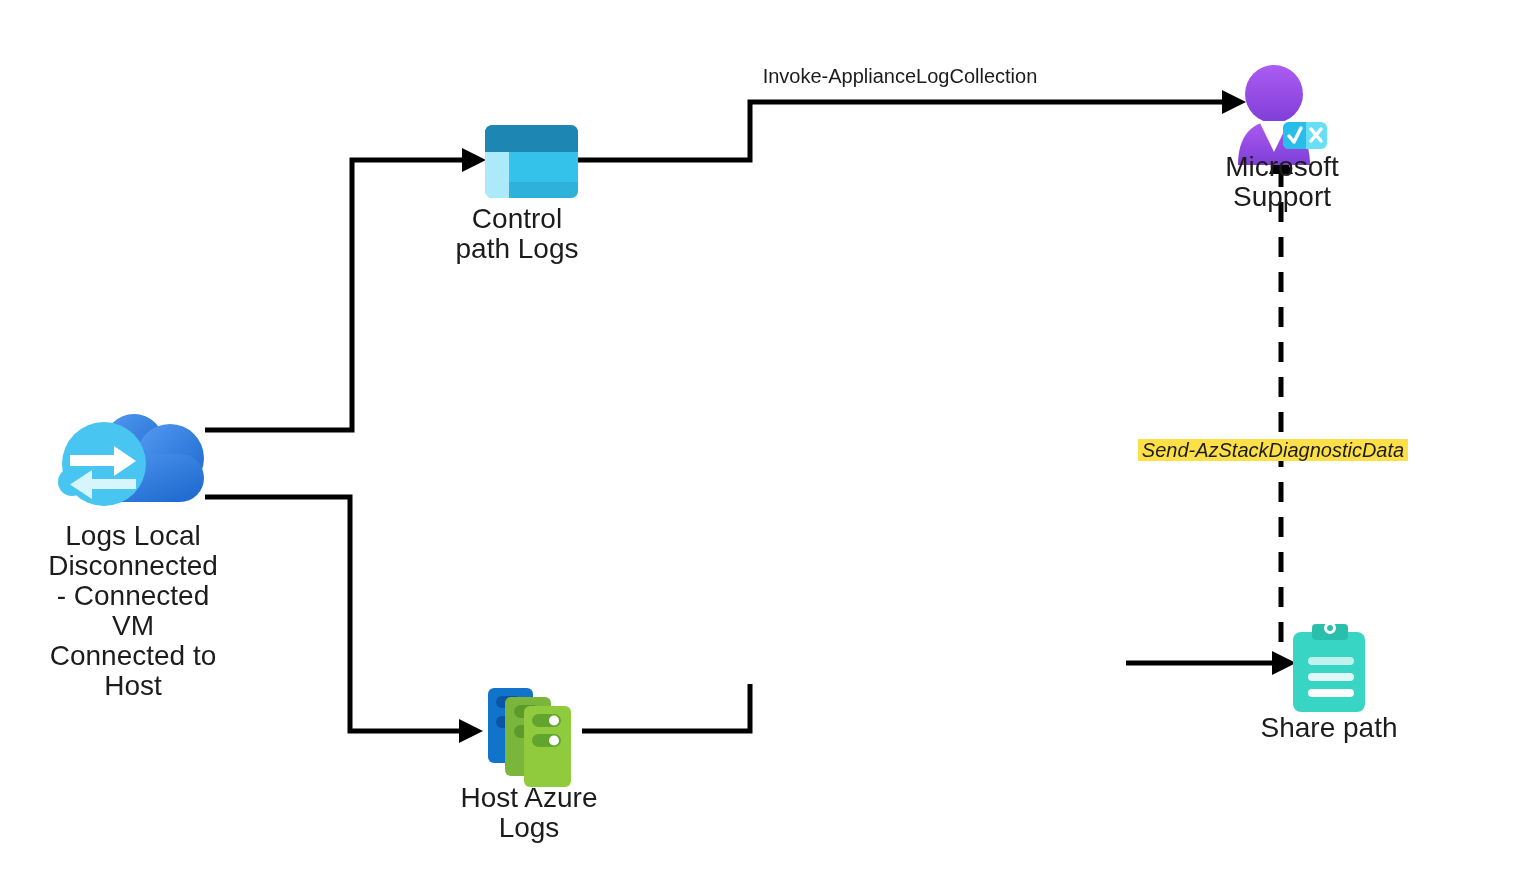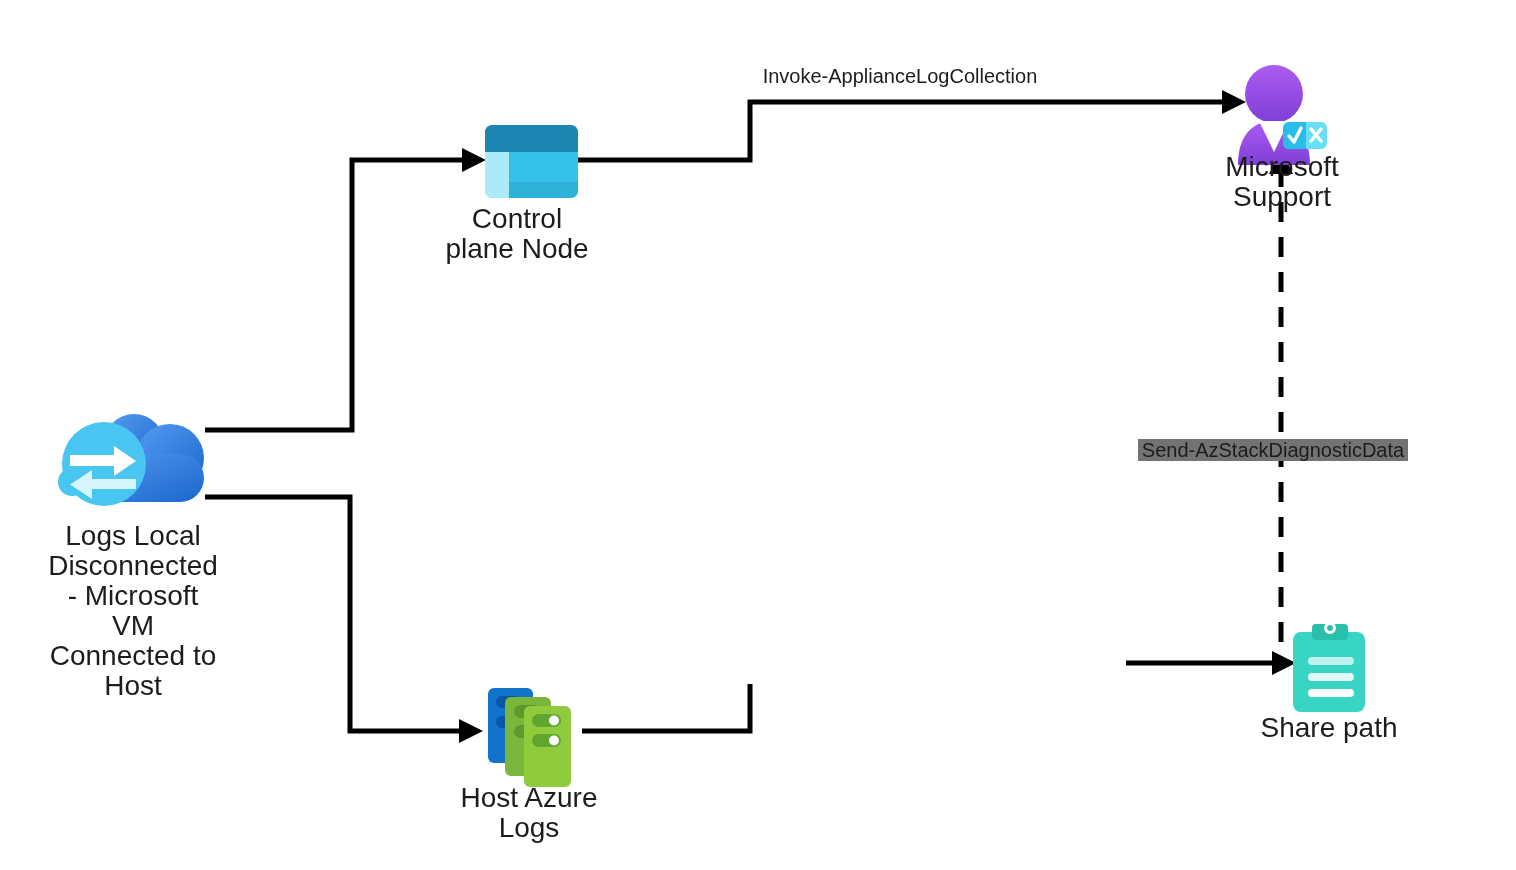--- a/index.html
+++ b/index.html
@@ -4,21 +4,21 @@
 <style>
   html,body{margin:0;padding:0;background:#fff;}
   .diagram{position:relative;width:1516px;height:870px;background:#ffffff;overflow:hidden;
            font-family:"Liberation Sans", sans-serif;color:#1c1c1c;}
   svg.layer{position:absolute;left:0;top:0;z-index:1;}
   .icon{position:absolute;z-index:2;}
   .lbl{position:absolute;z-index:3;font-size:28px;line-height:30px;text-align:center;}
   .lbl span{display:block;}
   .cmd{position:absolute;z-index:3;font-size:20px;line-height:26px;white-space:nowrap;}
   .cmd.center{text-align:center;}
-  .cmd .bgwhite{background:#737373;padding:0 4px;}
+  .cmd .bgwhite{background:#fde047;padding:0 4px;font-style:italic;}
   .conn{fill:none;stroke:#000000;stroke-width:5;}
   .conn.dashed{stroke-dasharray:20 15;}
   .arrow{fill:#000000;stroke:none;}
 </style>
 </head>
 <body>
 
 <div class="diagram">
 
   <svg class="layer" width="1516" height="870" viewBox="0 0 1516 870">
@@ -115,29 +115,29 @@
     <rect x="21" y="4" width="36" height="16" rx="4" fill="#2ABFAD"></rect>
     <circle cx="39" cy="8" r="4.5" fill="none" stroke="#ffffff" stroke-width="3"></circle>
     <rect x="17" y="37" width="46" height="8" rx="4" fill="#ffffff" opacity="0.68"></rect>
     <rect x="17" y="53" width="46" height="8" rx="4" fill="#ffffff" opacity="0.85"></rect>
     <rect x="17" y="69" width="46" height="8" rx="4" fill="#ffffff"></rect>
   </svg>
 
   <div class="lbl" style="left:38px;top:521px;width:190px;">
     <span>Logs Local</span>
     <span>Disconnected</span>
-    <span>- Microsoft</span>
+    <span>- Connected</span>
     <span>VM</span>
     <span>Connected to</span>
     <span>Host</span>
   </div>
 
   <div class="lbl" style="left:444px;top:204px;width:146px;">
     <span>Control</span>
-    <span>plane Node</span>
+    <span>path Logs</span>
   </div>
 
   <div class="lbl" style="left:454px;top:783px;width:150px;">
     <span>Host Azure</span>
     <span>Logs</span>
   </div>
 
   <div class="lbl" style="left:1212px;top:152px;width:140px;">
     <span>Microsoft</span>
     <span>Support</span>

